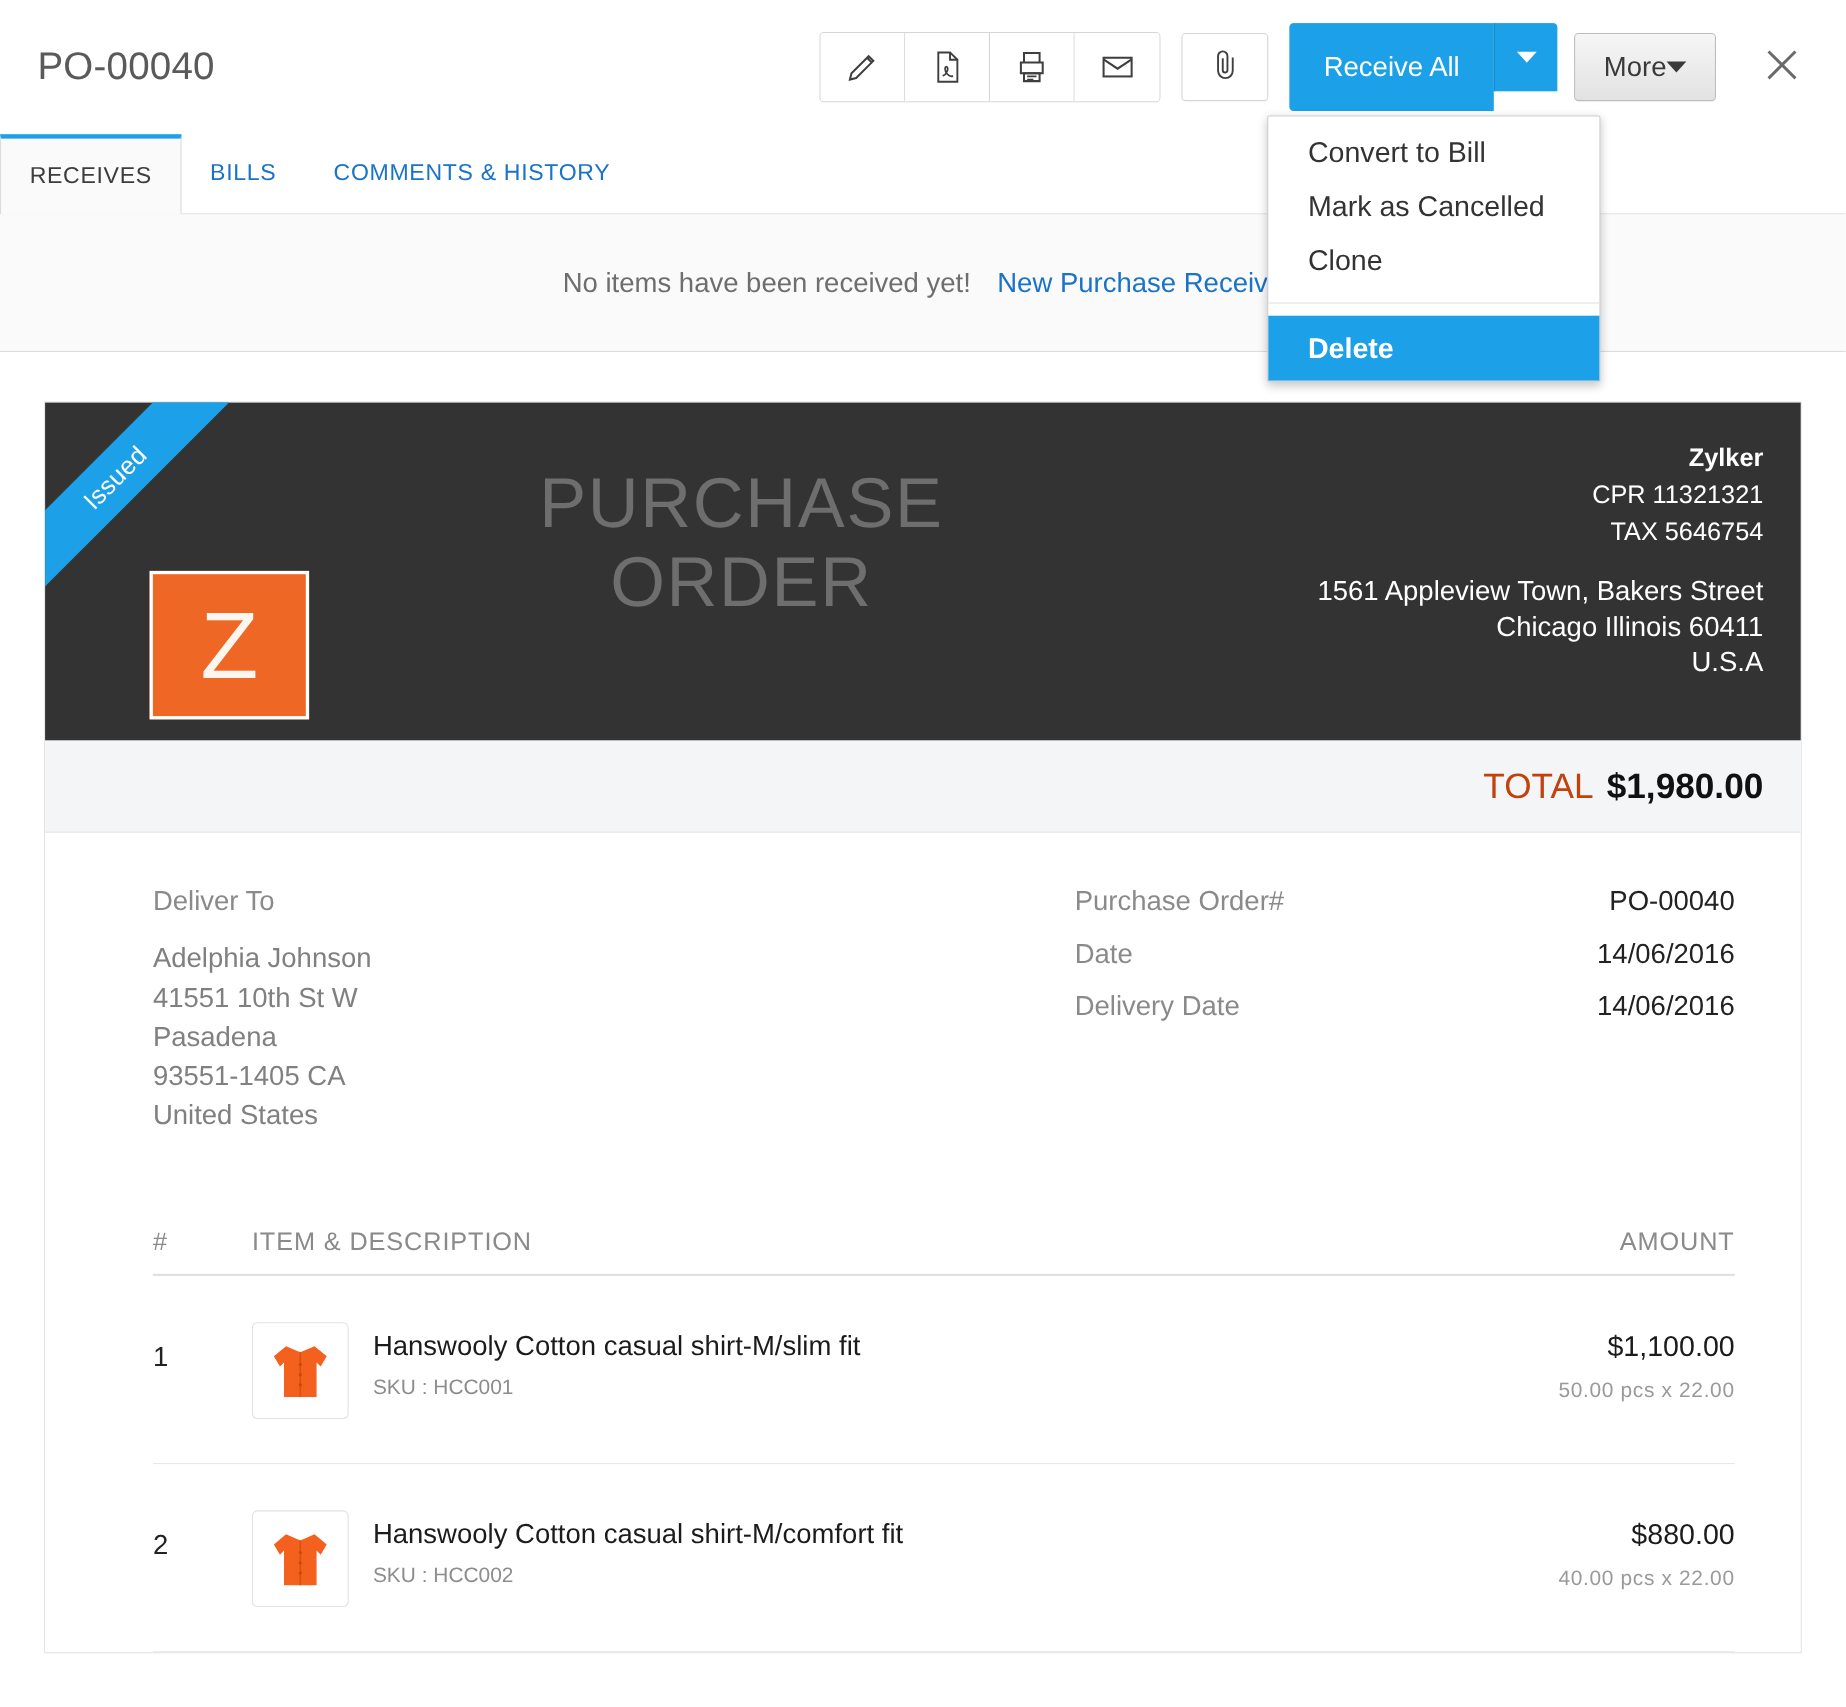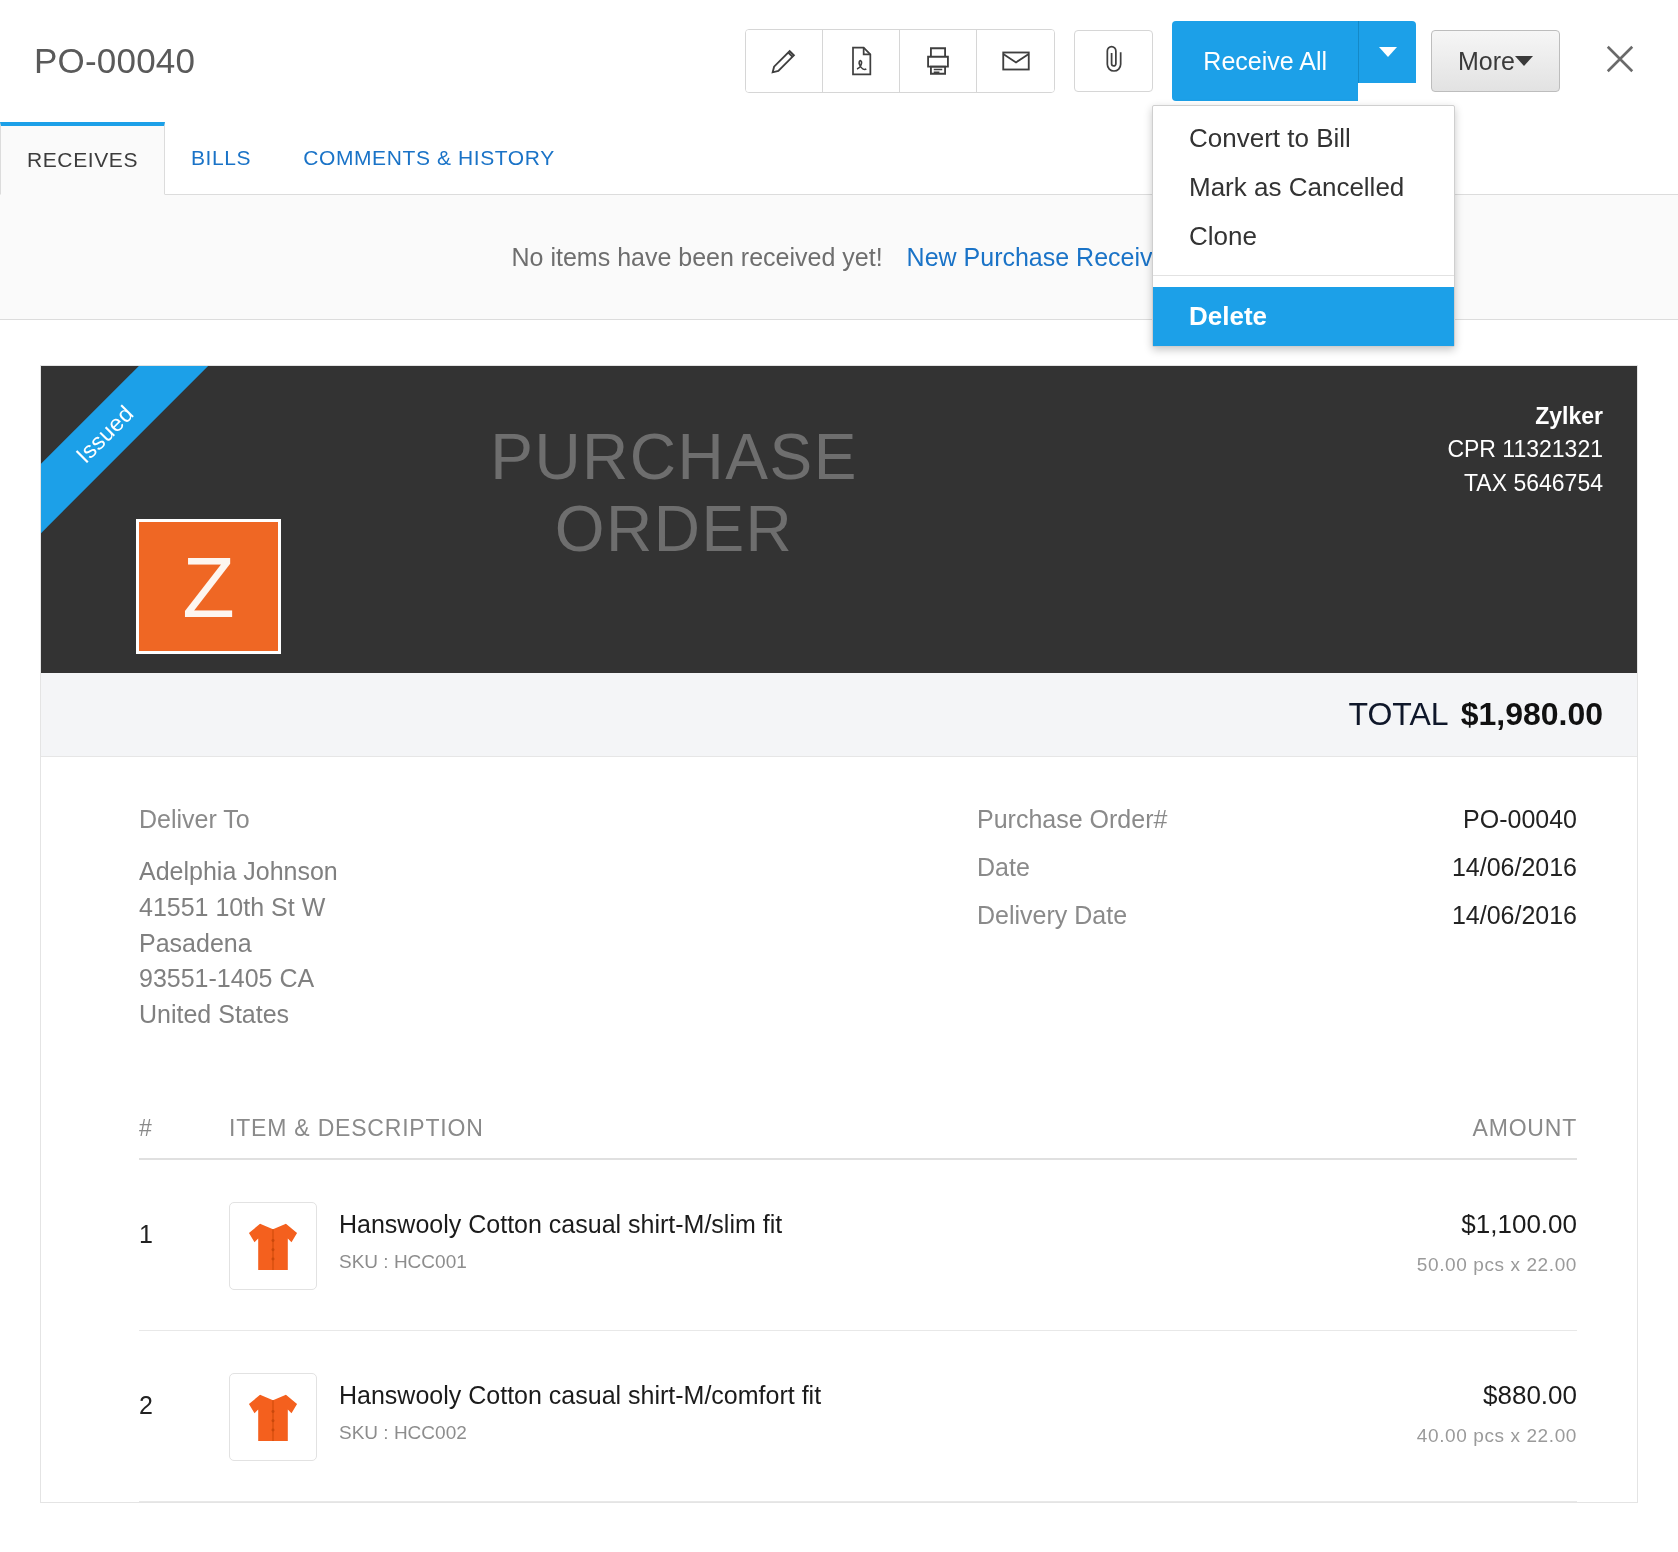--- a/index.html
+++ b/index.html
@@ -284,21 +284,21 @@
 
   .total-bar {
     background: #f4f5f7;
     height: 84px;
     display: flex;
     align-items: center;
     justify-content: flex-end;
     padding-right: 34px;
     border-bottom: 1px solid #e6e6e6;
   }
-  .total-label { font-size: 32px; color: #0f172a; font-weight: 300; margin-right: 12px; }
+  .total-label { font-size: 32px; color: #c2410c; font-weight: 300; margin-right: 12px; }
   .total-value { font-size: 32px; color: #111; font-weight: bold; }
 
   .doc-body { padding: 48px 60px 0 98px; }
   .info-row { display: flex; }
   .deliver-to { width: 50%; }
   .deliver-label { font-size: 25px; color: #8a8a8a; margin-bottom: 20px; }
   .deliver-line { font-size: 25px; color: #808080; line-height: 1.43; }
 
   .po-meta { margin-left: auto; width: 600px; }
   .meta-row {
@@ -457,20 +457,25 @@
         <span>PURCHASE</span>
         <span>ORDER</span>
       </div>
 
       <div class="company-block">
         <div class="company-name">Zylker</div>
         <div class="company-line">CPR 11321321</div>
         <div class="company-line">TAX 5646754</div>
       </div>
 
+      <div class="company-addr">
+        <div>1561 Appleview Town, Bakers Street</div>
+        <div>Chicago Illinois 60411</div>
+        <div>U.S.A</div>
+      </div>
     </div>
 
     <div class="total-bar">
       <span class="total-label">TOTAL</span>
       <span class="total-value">$1,980.00</span>
     </div>
 
     <div class="doc-body">
       <div class="info-row">
 

